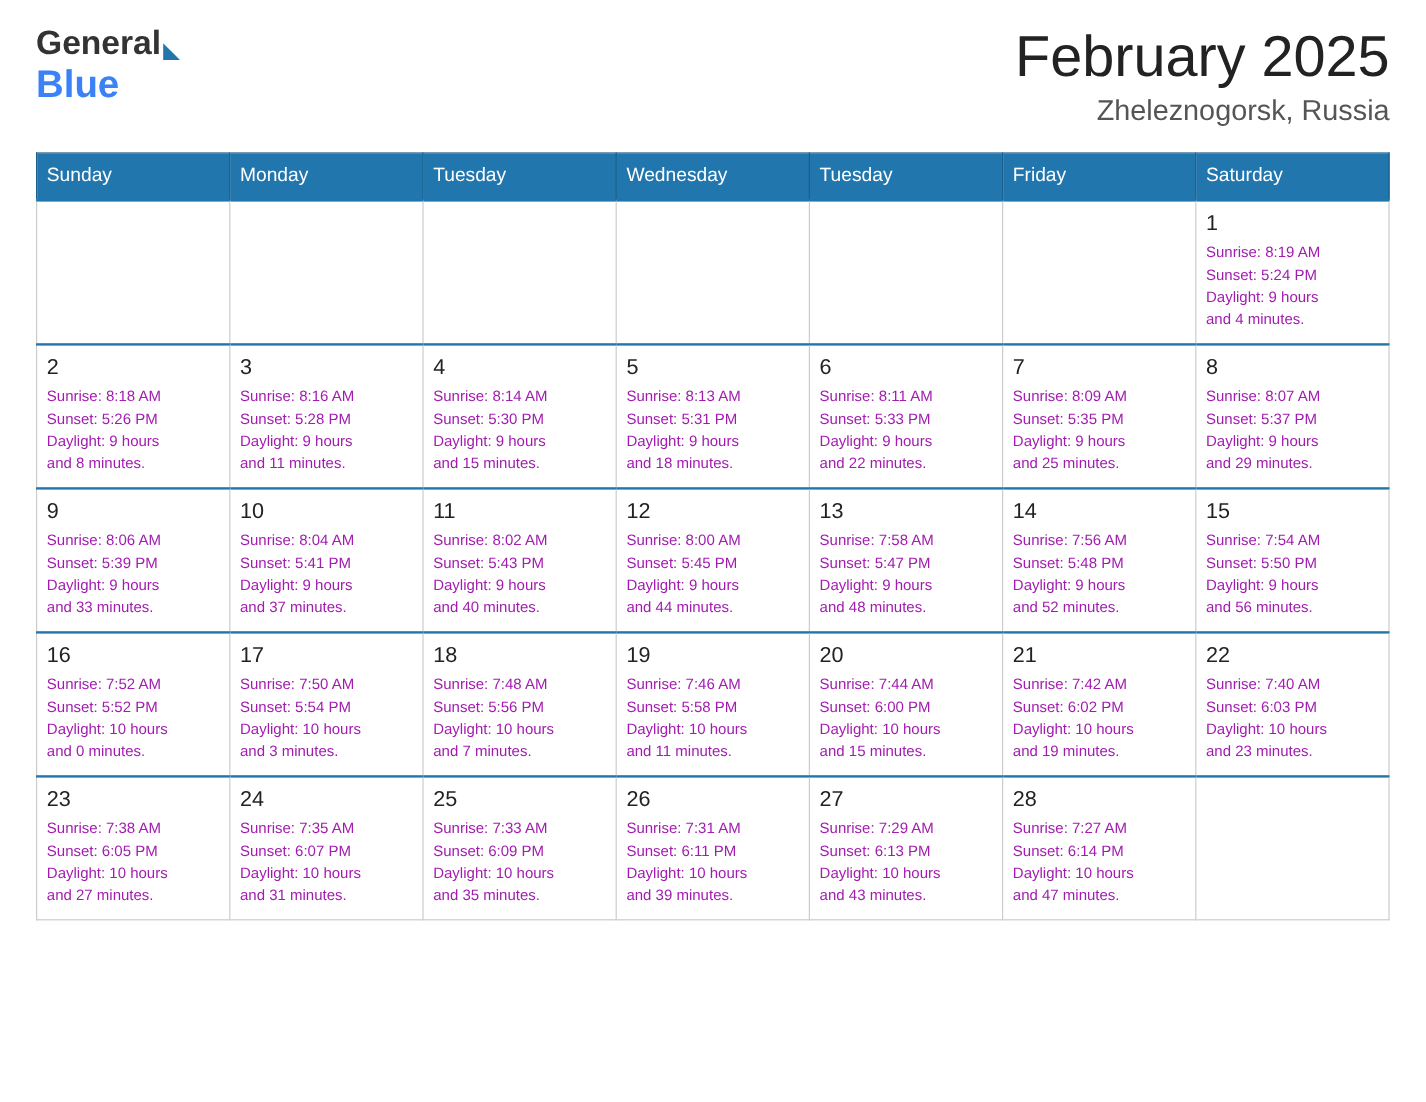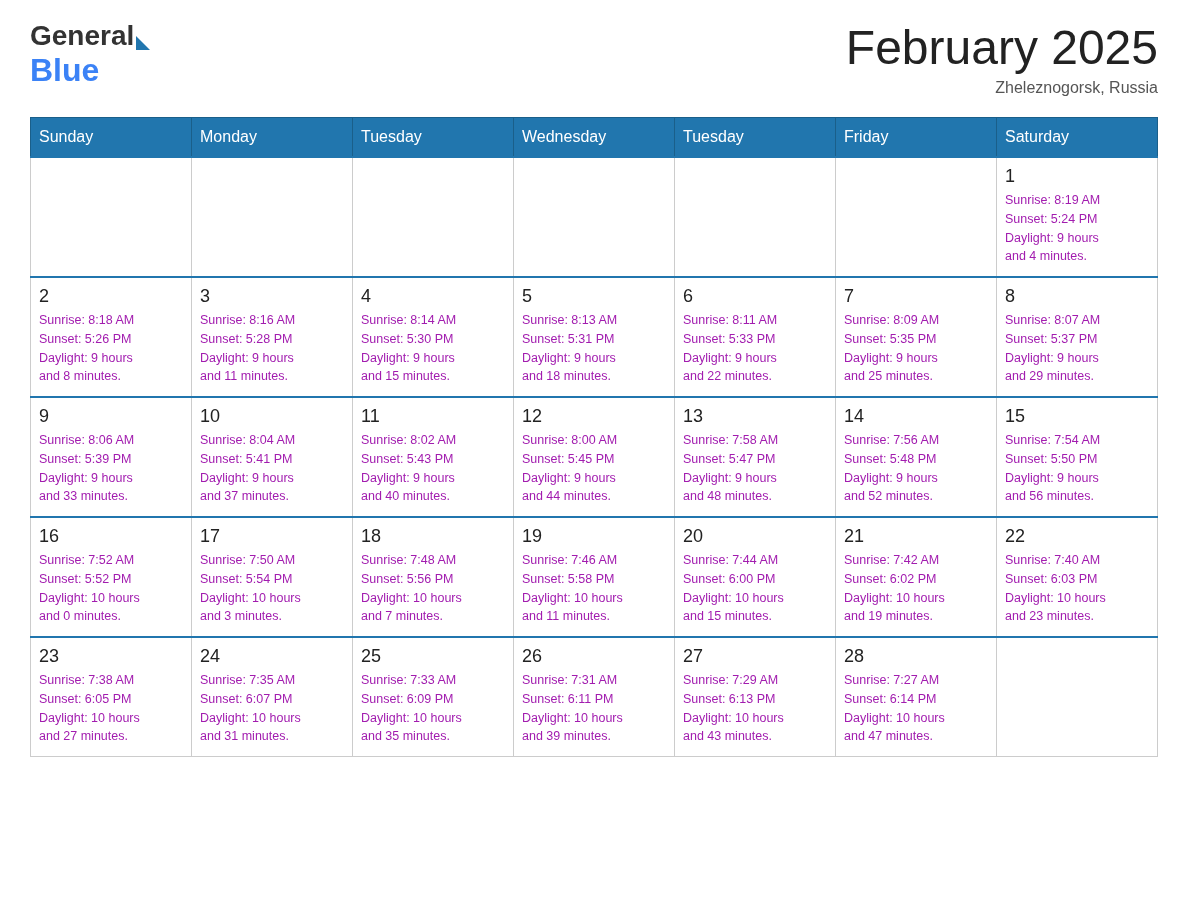--- a/index.html
+++ b/index.html
@@ -37,21 +37,21 @@
     }
     .title-area {
       text-align: right;
     }
     .month-title {
       font-size: 48px;
       font-weight: normal;
       color: #222;
     }
     .location-title {
-      font-size: 16px;
+      font-size: 24px;
       color: #555;
       margin-top: 4px;
     }
     .calendar {
       width: 100%;
       border-collapse: collapse;
     }
     .calendar thead th {
       background-color: #2176ae;
       color: #fff;

